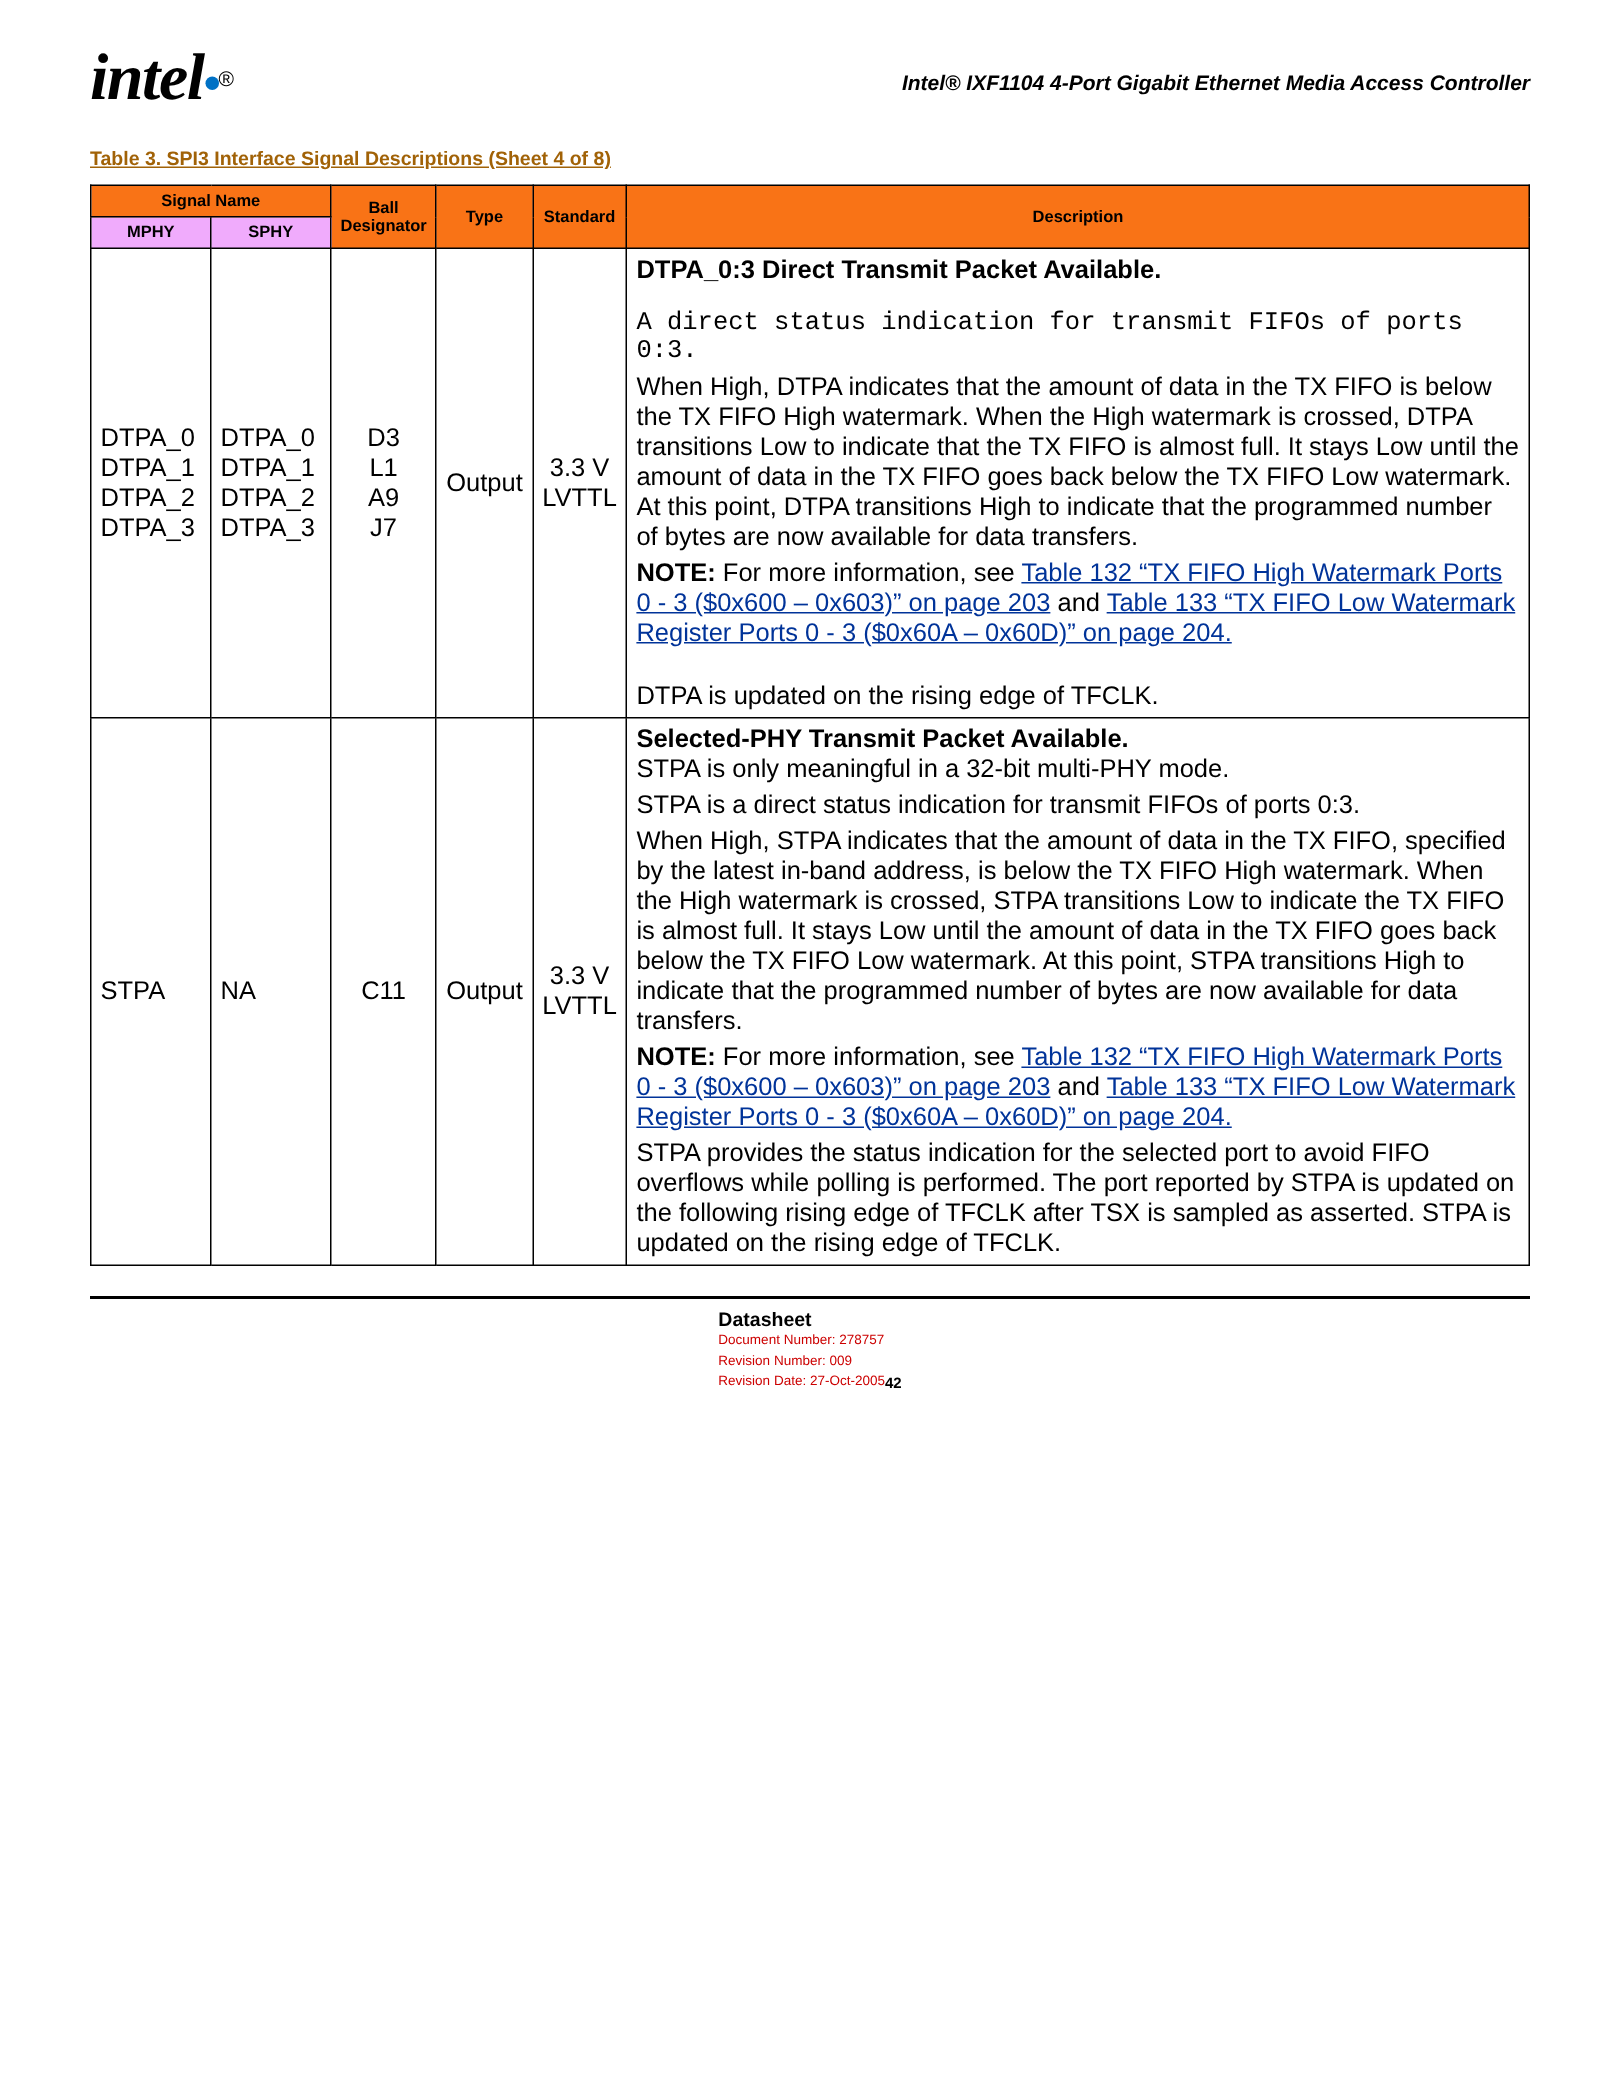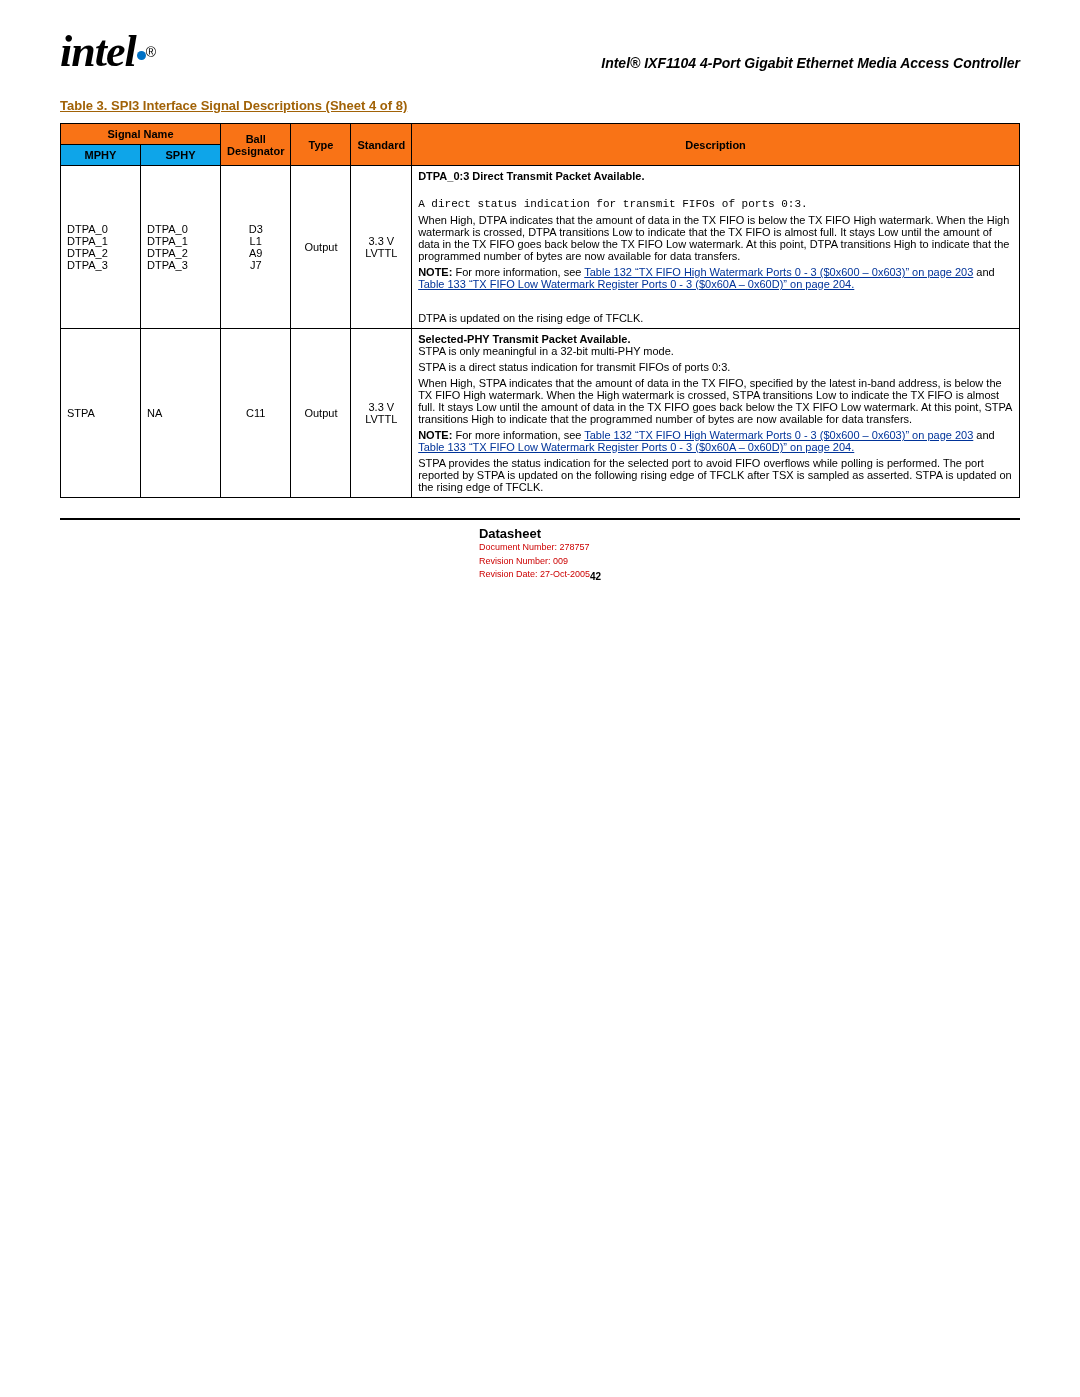--- a/index.html
+++ b/index.html
@@ -7,21 +7,21 @@
       font-family: Arial, sans-serif;
       font-size: 11px;
       background: #fff;
       color: #000;
       width: 1080px;
       min-height: 1397px;
       padding: 30px 60px;
     }
     .header {
       display: flex;
-      align-items: flex-end;
+      align-items: center;
       justify-content: space-between;
       margin-bottom: 24px;
     }
     .header-title {
       font-size: 14px;
       font-weight: bold;
       font-style: italic;
       text-align: right;
       line-height: 1.4;
       margin-top: 8px;
@@ -35,24 +35,24 @@
     }
     table {
       width: 100%;
       border-collapse: collapse;
       border: 1px solid #000;
     }
     th, td {
       border: 1px solid #000;
       padding: 4px 6px;
       vertical-align: top;
-      font-size: 11px;
+      font-size: 17px;
     }
     .col-header-row th {
-      background: #0ea5e9;
+      background: #f0abfc;
       font-weight: bold;
       text-align: center;
       font-size: 11px;
     }
     .col-header-top th {
       background: #f97316;
       font-weight: bold;
       text-align: center;
       font-size: 11px;
     }

